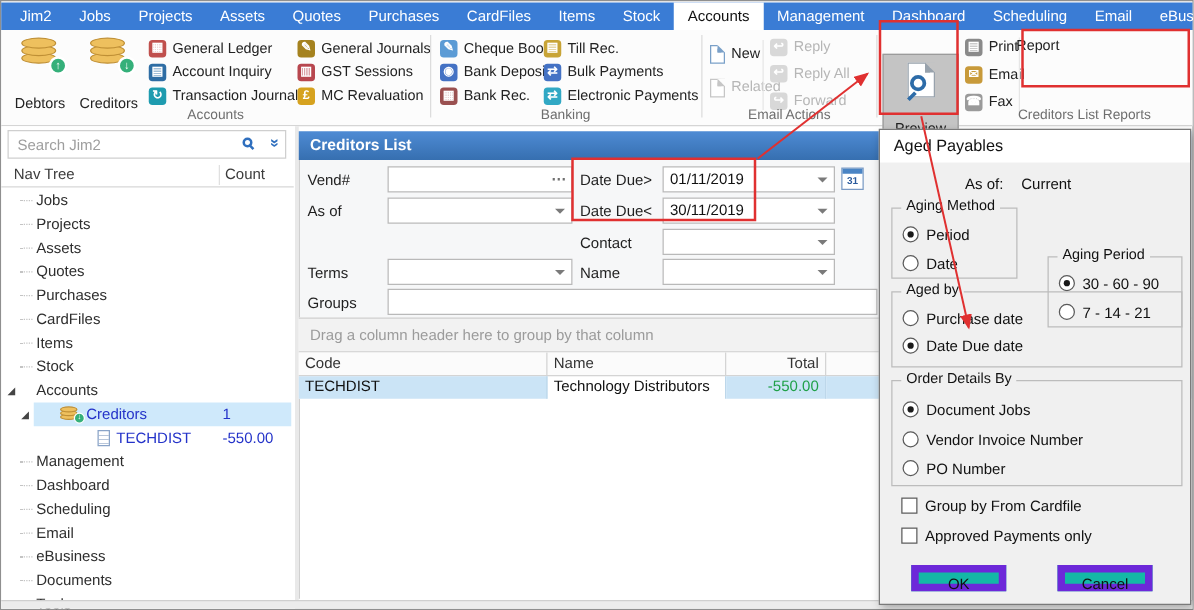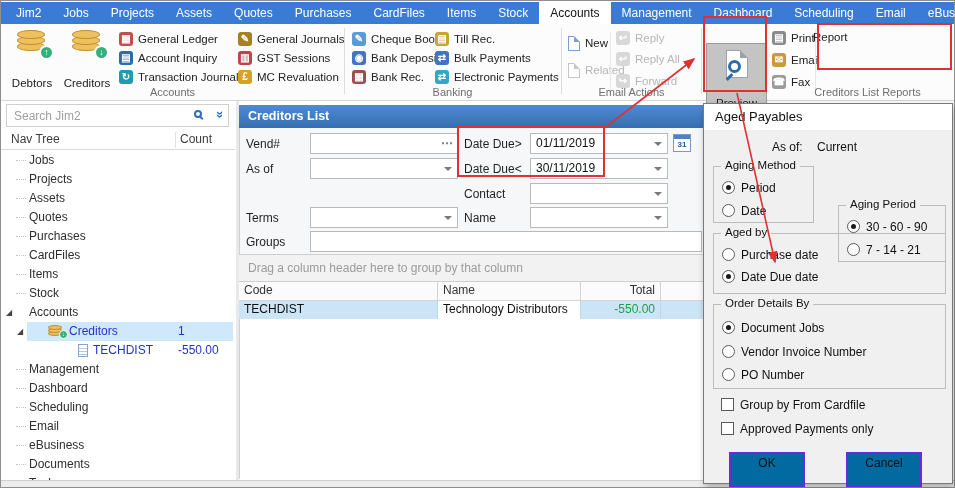--- a/index.html
+++ b/index.html
@@ -125,21 +125,21 @@
   .dtitle { height:26px; background:#fff; font-size:13px; color:#111; line-height:26px; padding-left:11px; }
   .asof { position:absolute; left:0; top:36px; width:100%; font-size:12px; color:#111; }
   .asof .al { position:absolute; left:68px; } .asof .av { position:absolute; left:113px; }
   .fs { position:absolute; border:1px solid #bcbcbc; }
   .fslab { position:absolute; top:-8px; left:7px; background:#f0f0f0; padding:0 4px; font-size:11.5px; color:#111; white-space:nowrap; }
   .opt { position:absolute; left:8px; display:flex; align-items:center; gap:6px; font-size:12px; color:#111; height:15px; white-space:nowrap; }
   .radio { width:13px; height:13px; border:1px solid #5a5a5a; border-radius:50%; background:#fff; position:relative; flex:0 0 13px; }
   .radio.on::after { content:""; position:absolute; left:3px; top:3px; width:5px; height:5px; border-radius:50%; background:#1a1a1a; }
   .cbx { width:13px; height:13px; border:1px solid #5a5a5a; background:#fff; flex:0 0 13px; }
   .dchk { position:absolute; left:17px; display:flex; align-items:center; gap:6px; font-size:12px; color:#111; height:15px; }
-  .dbtn { position:absolute; width:76px; height:35px; background:#0369a1; border:2px solid #6d28d9;
+  .dbtn { position:absolute; width:76px; height:21px; background:#14b8a6; border:6px solid #6d28d9;
     font-size:12px; text-align:center; line-height:19px; color:#111; }
   
   .rbox { position:absolute; border:2px solid #e03030; z-index:70; pointer-events:none; }
   .overlay { position:absolute; left:0; top:0; z-index:70; pointer-events:none; }
 </style>
 </head>
 <body>
 
 <div id="win">
 

